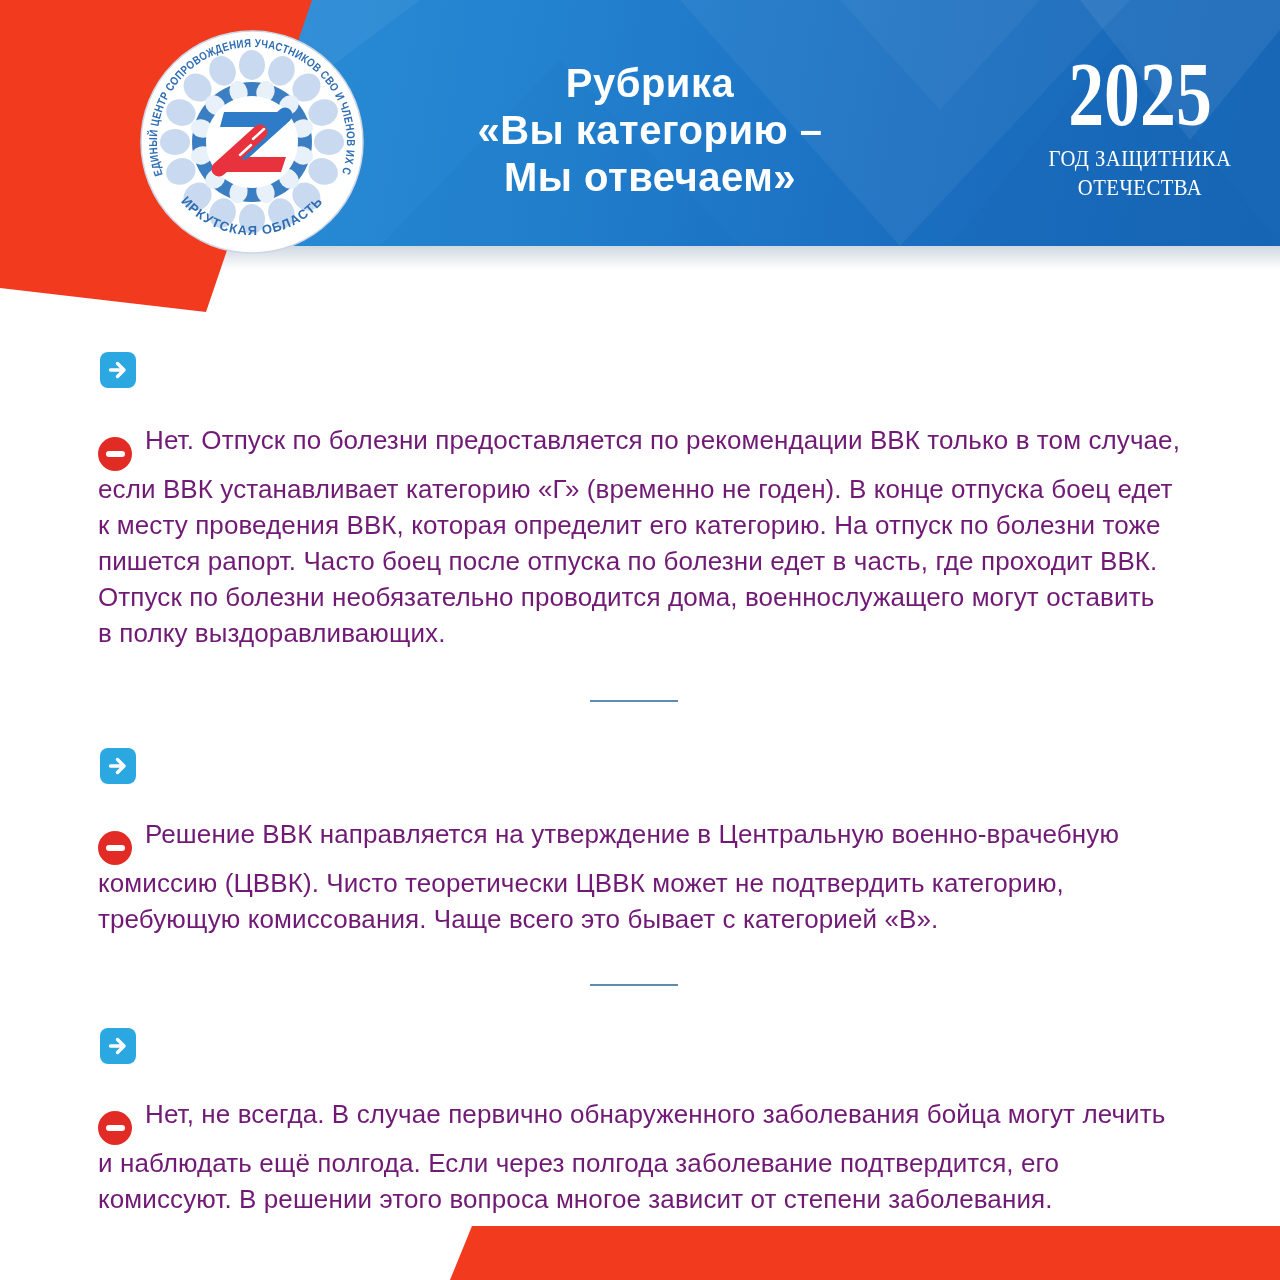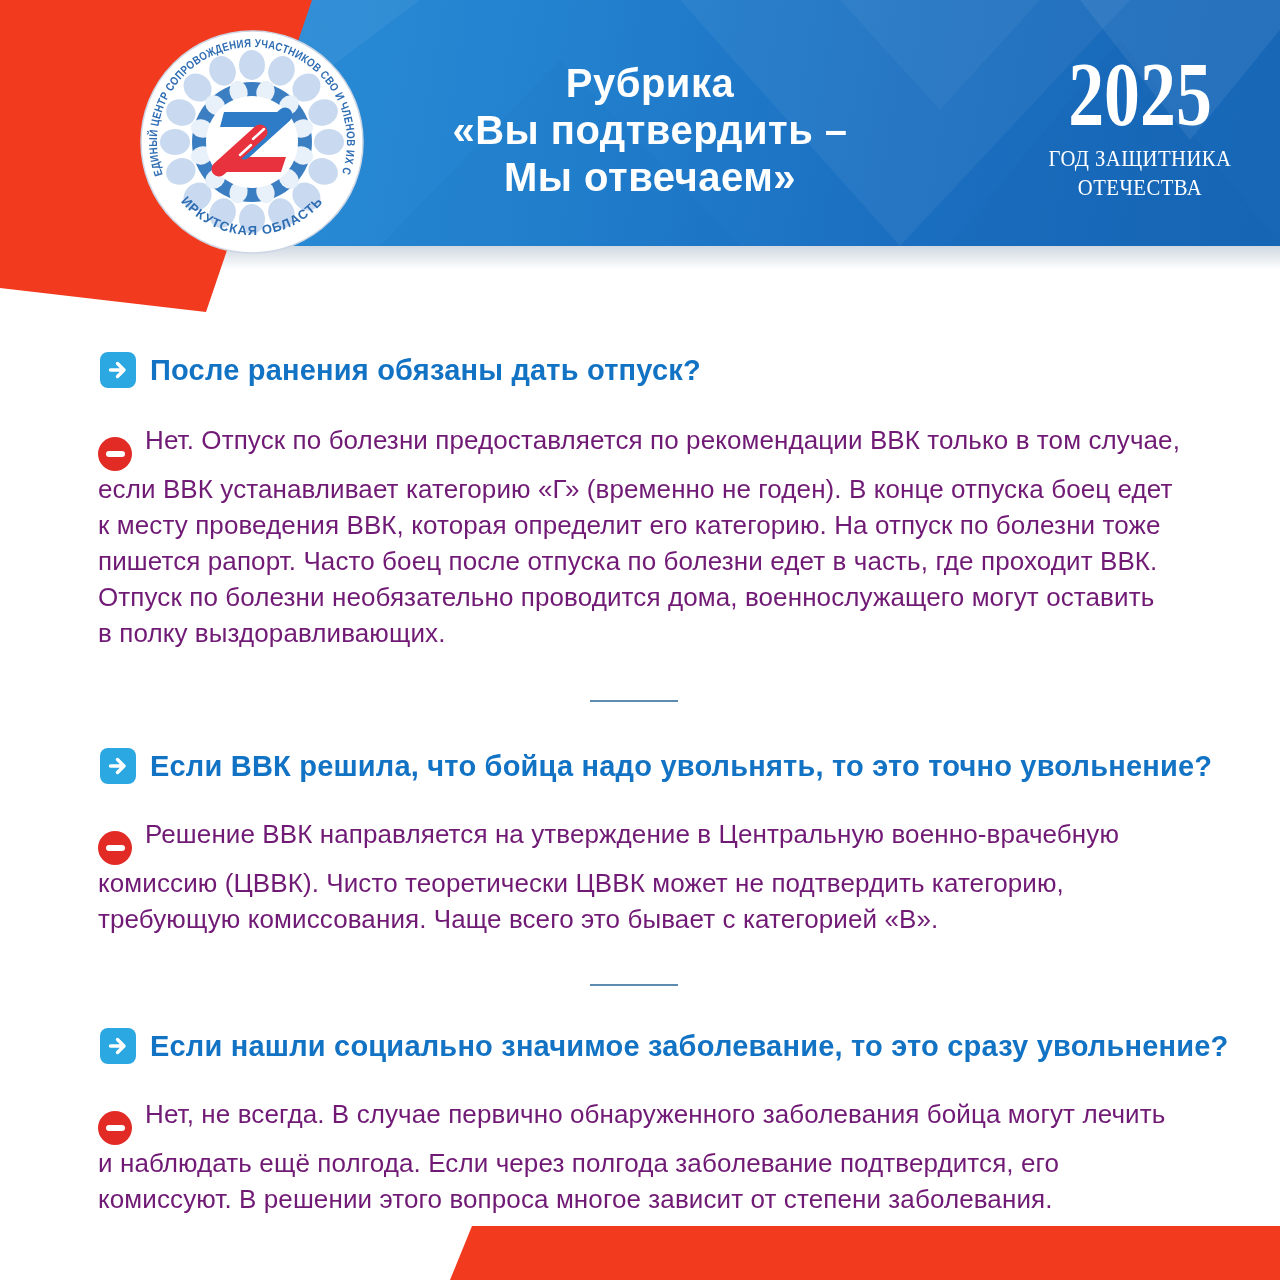--- a/index.html
+++ b/index.html
@@ -196,39 +196,38 @@
       <text font-size="11.5" font-weight="700" fill="#2F6DB3" letter-spacing="0.4">
         <textPath href="#arc-top" startOffset="0" textLength="392" lengthAdjust="spacingAndGlyphs">ЕДИНЫЙ ЦЕНТР СОПРОВОЖДЕНИЯ УЧАСТНИКОВ СВО И ЧЛЕНОВ ИХ СЕМЕЙ</textPath>
       </text>
       <text font-size="13" font-weight="700" fill="#2F6DB3" letter-spacing="1" text-anchor="middle">
         <textPath href="#arc-bottom" startOffset="50%">ИРКУТСКАЯ ОБЛАСТЬ</textPath>
       </text>
     </svg>
   </div>
 
   <div class="title">Рубрика
-«Вы подтвердить –
+«Вы категорию –
 Мы отвечаем»</div>
 
   <div class="year-block">
     <div class="year-number">2025</div>
     <div class="year-caption">ГОД ЗАЩИТНИКА
 ОТЕЧЕСТВА</div>
   </div>
 </header>
 
 <main>
 
   <div class="qa-q q1">
     <span class="q-icon">
       <svg viewBox="0 0 24 24" width="24" height="24">
           <path d="M4.5 12h12.5M11.5 5.5 18 12l-6.5 6.5" stroke="#fff" stroke-width="3.4" fill="none" stroke-linecap="round" stroke-linejoin="round"></path>
         </svg>
     </span>
-    <span class="q-text">После ранения обязаны дать отпуск?</span>
   </div>
 
   <div class="qa-a a1">
     <span class="a-icon">
         <span class="a-bar"></span>
       </span><span class="a-text">Нет. Отпуск по болезни предоставляется по рекомендации ВВК только в том случае,
 если ВВК устанавливает категорию «Г» (временно не годен). В конце отпуска боец едет
 к месту проведения ВВК, которая определит его категорию. На отпуск по болезни тоже
 пишется рапорт. Часто боец после отпуска по болезни едет в часть, где проходит ВВК.
 Отпуск по болезни необязательно проводится дома, военнослужащего могут оставить
@@ -236,40 +235,38 @@
   </div>
 
   <div class="divider d1"></div>
 
   <div class="qa-q q2">
     <span class="q-icon">
       <svg viewBox="0 0 24 24" width="24" height="24">
           <path d="M4.5 12h12.5M11.5 5.5 18 12l-6.5 6.5" stroke="#fff" stroke-width="3.4" fill="none" stroke-linecap="round" stroke-linejoin="round"></path>
         </svg>
     </span>
-    <span class="q-text">Если ВВК решила, что бойца надо увольнять, то это точно увольнение?</span>
   </div>
 
   <div class="qa-a a2">
     <span class="a-icon">
         <span class="a-bar"></span>
       </span><span class="a-text">Решение ВВК направляется на утверждение в Центральную военно-врачебную
 комиссию (ЦВВК). Чисто теоретически ЦВВК может не подтвердить категорию,
 требующую комиссования. Чаще всего это бывает с категорией «В».</span>
   </div>
 
   <div class="divider d2"></div>
 
   <div class="qa-q q3">
     <span class="q-icon">
       <svg viewBox="0 0 24 24" width="24" height="24">
           <path d="M4.5 12h12.5M11.5 5.5 18 12l-6.5 6.5" stroke="#fff" stroke-width="3.4" fill="none" stroke-linecap="round" stroke-linejoin="round"></path>
         </svg>
     </span>
-    <span class="q-text">Если нашли социально значимое заболевание, то это сразу увольнение?</span>
   </div>
 
   <div class="qa-a a3">
     <span class="a-icon">
         <span class="a-bar"></span>
       </span><span class="a-text">Нет, не всегда. В случае первично обнаруженного заболевания бойца могут лечить
 и наблюдать ещё полгода. Если через полгода заболевание подтвердится, его
 комиссуют. В решении этого вопроса многое зависит от степени заболевания.</span>
   </div>
 

